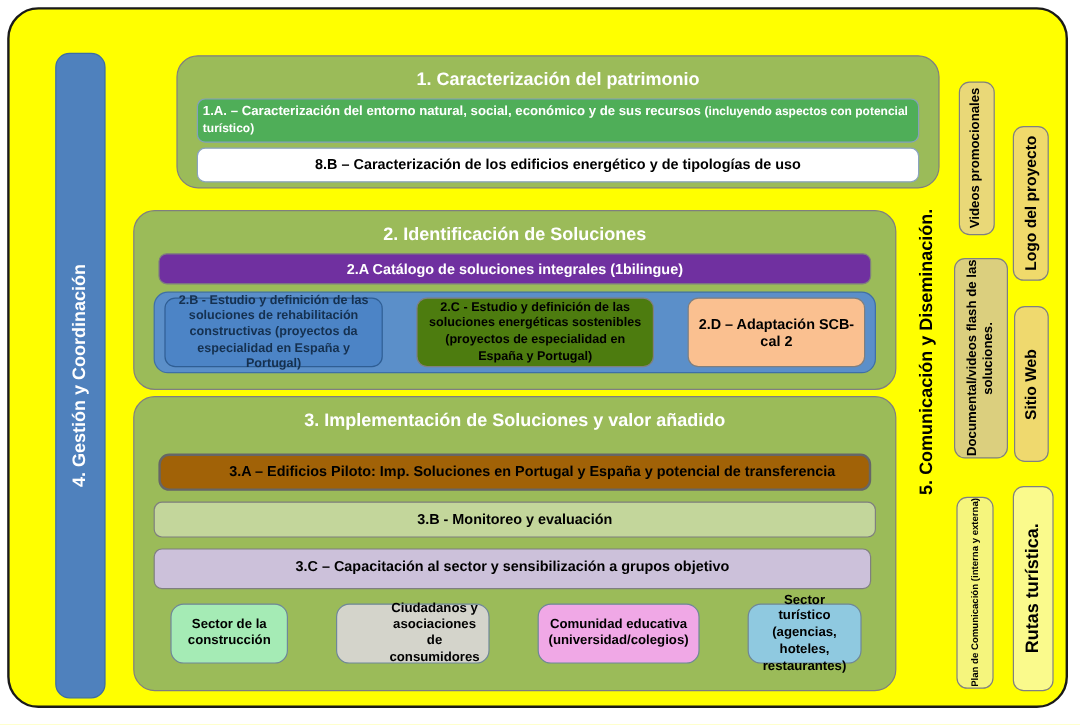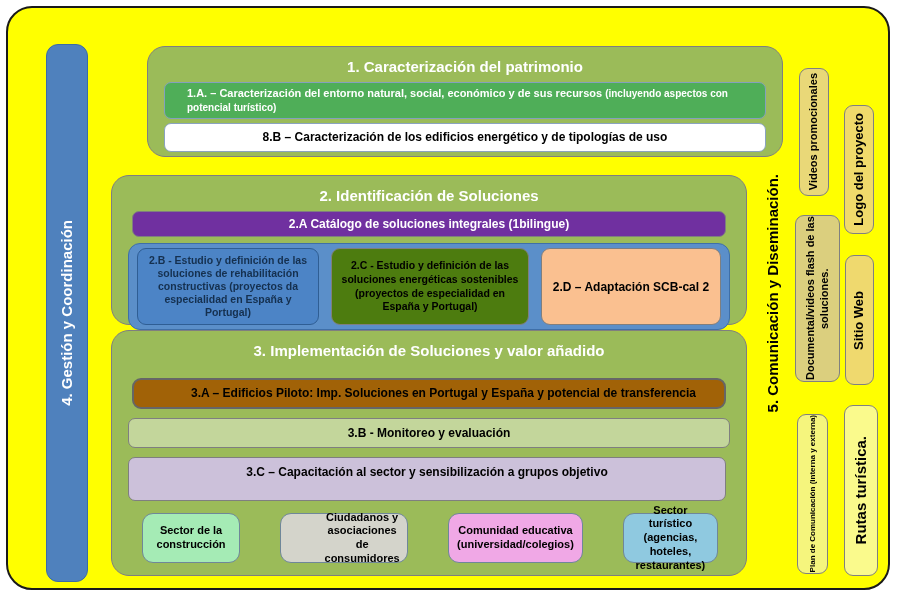--- a/index.html
+++ b/index.html
@@ -36,58 +36,58 @@
     line-height:25px;
   }
   .sub{
     border-radius:7px;box-sizing:border-box;font-weight:bold;color:#000;
   }
 
   
   .s1{top:38px;height:111px;margin-left:36px;}
   .item-1a{
     margin-top:3px;height:37px;background:#4FAE58;border:1px solid #84a0bd;
-    color:#ffffff;font-size:11px;line-height:1.3;padding:3px 22px;text-align:left;
+    color:#ffffff;font-size:11px;line-height:1.3;padding:3px 4px;text-align:left;
   }
   .item-1a .note{font-size:10px;font-weight:bold;}
   .item-1b{
     margin-top:4px;height:29px;background:#ffffff;border:1px solid #8aa3c0;
     font-size:12px;line-height:27px;text-align:center;
   }
 
   
   .s2{top:167px;height:150px;}
   .item-2a{
     margin:3px 4px 0 4px;height:26px;background:#7030A0;border:1px solid #7f7f7f;
     color:#ffffff;font-size:12px;line-height:24px;text-align:center;
   }
   .blue-wrap{
-    margin:6px 0 0 0;height:87px;background:#5B8FC9;border:1.5px solid #3e6fa8;
-    border-radius:12px;display:flex;gap:12px;padding:4px 8px;box-sizing:border-box;
+    margin:6px 0 0 0;height:68px;background:#5B8FC9;border:1.5px solid #3e6fa8;
+    border-radius:12px;display:flex;gap:28px;padding:4px 8px;box-sizing:border-box;
   }
   .blue-wrap .cell{
     border-radius:9px;display:flex;align-items:center;justify-content:center;
     text-align:center;font-weight:bold;box-sizing:border-box;padding:2px 6px;
   }
   .item-2b{width:182px;background:#4C84C6;border:1px solid #2f5e94;color:#15304f;font-size:10.5px;line-height:1.25;}
   .item-2c{width:198px;background:#4d7c0f;border:1px solid #7f7f7f;color:#000;font-size:10.5px;line-height:1.3;}
   .item-2d{flex:1;background:#FAC090;border:1px solid #7f7f7f;color:#000;font-size:12px;}
 
   
   .s3{top:322px;height:246px;}
   .item-3a{
     margin:15px 4px 0 4px;height:31px;background:#a16207;border:2px solid #666666;
     font-size:12px;line-height:27px;text-align:center;border-radius:9px;padding-left:29px;
   }
   .item-3b{
     margin:9px 0 0 0;height:30px;background:#C3D69B;border:1px solid #7f7f7f;
     font-size:12px;line-height:28px;text-align:center;
   }
   .item-3c{
-    margin:9px 4px 0 0;height:44px;background:#CCC1DA;border:1px solid #7f7f7f;
+    margin:9px 4px 0 0;height:34px;background:#CCC1DA;border:1px solid #7f7f7f;
     font-size:12px;line-height:28px;text-align:center;
   }
   .aud-row{
     margin:12px 12px 14px 14px;display:flex;justify-content:space-between;gap:40px;
   }
   .aud{
     height:50px;border:1px solid #6f8799;border-radius:11px;
     display:flex;align-items:center;justify-content:center;text-align:center;
     font-weight:bold;font-size:11px;line-height:1.25;padding:2px 8px;box-sizing:border-box;
   }

